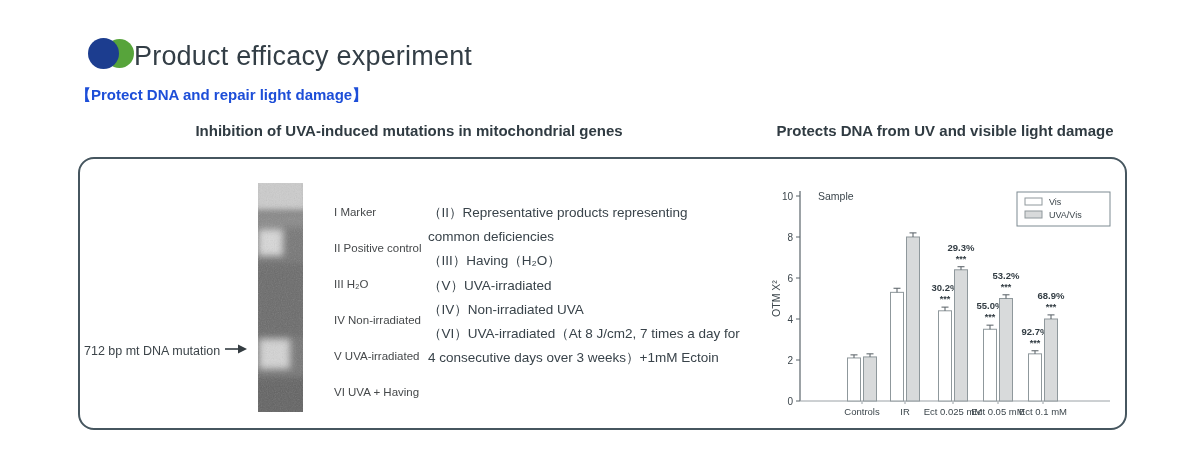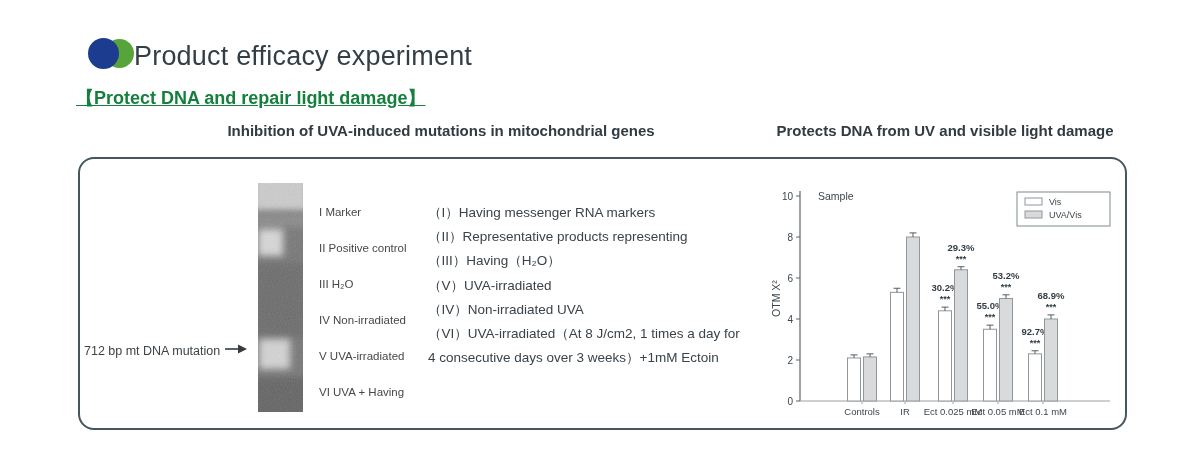--- a/index.html
+++ b/index.html
@@ -4,35 +4,35 @@
 <style>
   html,body{margin:0;padding:0;background:#ffffff;}
   .stage{position:relative;width:1200px;height:455px;background:#ffffff;
          font-family:"Liberation Sans",sans-serif;overflow:hidden;}
 
   
   .brand-icon{position:absolute;left:88px;top:38px;width:48px;height:31px;}
   .brand-icon .green{position:absolute;left:17px;top:1px;width:29px;height:29px;border-radius:50%;background:#57a43b;}
   .brand-icon .blue{position:absolute;left:0;top:0;width:31px;height:31px;border-radius:50%;background:#1c3d8f;}
   .title{position:absolute;left:134px;top:41px;font-size:27px;color:#333e46;letter-spacing:.2px;}
-  .subtitle{position:absolute;left:76px;top:86px;font-size:18px;font-weight:bold;color:#15803d;text-decoration:underline;}
+  .subtitle{position:absolute;left:76px;top:86px;font-size:15px;font-weight:bold;color:#1d4ed8;}
 
   .col-heading{position:absolute;top:122px;font-size:15px;font-weight:600;color:#303b42;text-align:center;}
-  .left-heading{left:176px;width:530px;text-align:center;}
+  .left-heading{left:144px;width:530px;text-align:center;}
   .right-heading{left:740px;width:410px;}
 
   
   .panel{position:absolute;left:78px;top:157px;width:1045px;height:269px;
          border:2px solid #46565f;border-radius:16px;background:#fff;}
 
   
   .gel{position:absolute;left:258px;top:183px;width:45px;height:229px;}
   .band-note{position:absolute;left:84px;top:344px;display:flex;align-items:flex-start;gap:5px;
              font-size:12.5px;color:#3c4449;white-space:nowrap;}
-  .lane-labels{position:absolute;left:319px;top:205px;}
+  .lane-labels{position:absolute;left:334px;top:205px;}
   .lane-labels .lane{font-size:11.5px;line-height:14px;color:#45484a;margin-bottom:22px;white-space:nowrap;}
 
   
   .notes{position:absolute;left:428px;top:201px;width:352px;font-size:13.5px;line-height:24.2px;color:#39434a;}
   .notes .note-line{white-space:nowrap;}
 
   
   .chart{position:absolute;left:770px;top:178px;width:350px;height:250px;}
   svg text{font-family:"Liberation Sans",sans-serif;}
 </style>
@@ -87,26 +87,26 @@
   <div class="lane-labels">
     <div class="lane">I Marker</div>
     <div class="lane">II Positive control</div>
     <div class="lane">III H₂O</div>
     <div class="lane">IV Non-irradiated</div>
     <div class="lane">V UVA-irradiated</div>
     <div class="lane">VI UVA + Having</div>
   </div>
 
   <div class="notes">
-    <div class="note-line">（I）Having messenger RNA markers</div>
     <div class="note-line">（II）Representative products representing</div>
+    <div class="note-line">common deficiencies</div>
     <div class="note-line">（III）Having（H₂O）</div>
     <div class="note-line">（V）UVA-irradiated</div>
     <div class="note-line">（IV）Non-irradiated UVA</div>
-    <div class="note-line">（VI）UVA-irradiated（At 8 J/cm2, 1 times a day for</div>
+    <div class="note-line">（VI）UVA-irradiated（At 8 J/cm2, 7 times a day for</div>
     <div class="note-line">4 consecutive days over 3 weeks）+1mM Ectoin</div>
   </div>
 
   <svg class="chart" width="350" height="250" viewBox="0 0 350 250">
       <line x1="30" y1="13" x2="30" y2="223" stroke="#5a646b" stroke-width="1.2"></line>
       <line x1="30" y1="223" x2="340" y2="223" stroke="#9aa1a6" stroke-width="1"></line>
       <line x1="26" y1="223" x2="30" y2="223" stroke="#5a646b" stroke-width="1"></line>
       <text x="23" y="226.5" text-anchor="end" font-size="10" fill="#3c464c">0</text>
       <line x1="26" y1="182" x2="30" y2="182" stroke="#5a646b" stroke-width="1"></line>
       <text x="23" y="185.5" text-anchor="end" font-size="10" fill="#3c464c">2</text>

